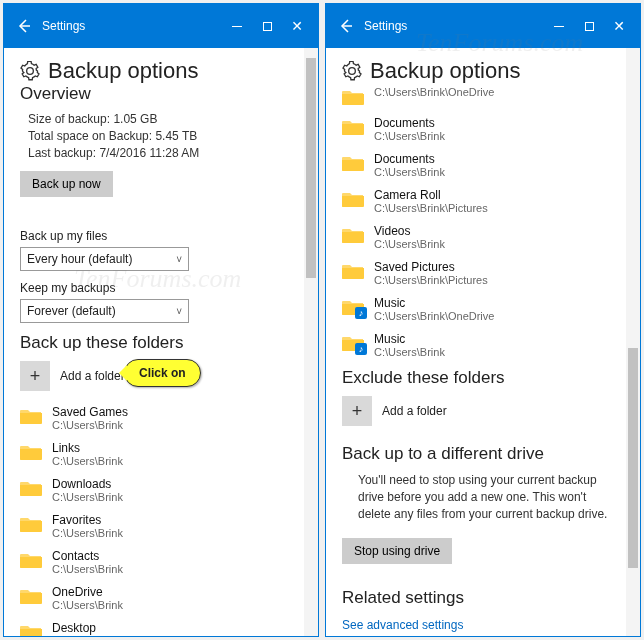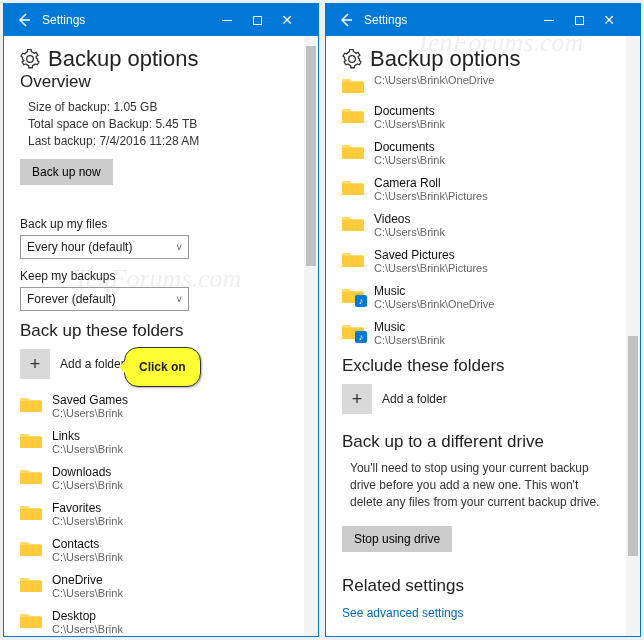--- a/index.html
+++ b/index.html
@@ -20,24 +20,24 @@
     display: flex;
     flex-direction: column;
     width: 316px;
     height: 634px;
     position: relative;
     overflow: hidden;
   }
   .titlebar {
     background: #0078d7;
     color: #fff;
-    height: 32px;
+    height: 44px;
     display: flex;
     align-items: center;
-    padding: 0 16px 0 8px;
+    padding: 0 6px 0 8px;
     font-size: 12px;
   }
   .titlebar .back {
     width: 24px; height: 24px;
     display: flex; align-items: center; justify-content: center;
     margin-right: 6px;
     font-size: 16px;
   }
   .titlebar .title { flex: 1; }
   .winbtns { display: flex; }
@@ -133,30 +133,30 @@
     margin: 8px 0 10px 0;
   }
   .folder-icon {
     width: 22px; height: 18px;
     margin-top: 2px;
     flex-shrink: 0;
   }
   .folder-icon svg { display: block; }
   .folder-text .fname { font-size: 12px; color: #111; }
   .folder-text .fpath { font-size: 11px; color: #666; }
-  .para { font-size: 12px; color: #333; line-height: 1.4; margin: 6px 0 8px 8px; }
+  .para { font-size: 12px; color: #333; line-height: 1.4; margin: 6px 0 8px 16px; }
   .link { color: #0067c0; font-size: 12px; display: block; margin: 10px 0; }
   .callout {
     position: absolute;
     left: 104px;
     top: -2px;
     background: #ffff33;
     border: 1px solid #333;
     border-radius: 14px;
-    padding: 12px 14px;
+    padding: 6px 14px;
     font-weight: bold;
     font-size: 12px;
     box-shadow: 1px 1px 2px rgba(0,0,0,.3);
   }
   .callout::before {
     content: "";
     position: absolute;
     left: -14px; top: 50%;
     transform: translateY(-50%);
     border: 8px solid transparent;

